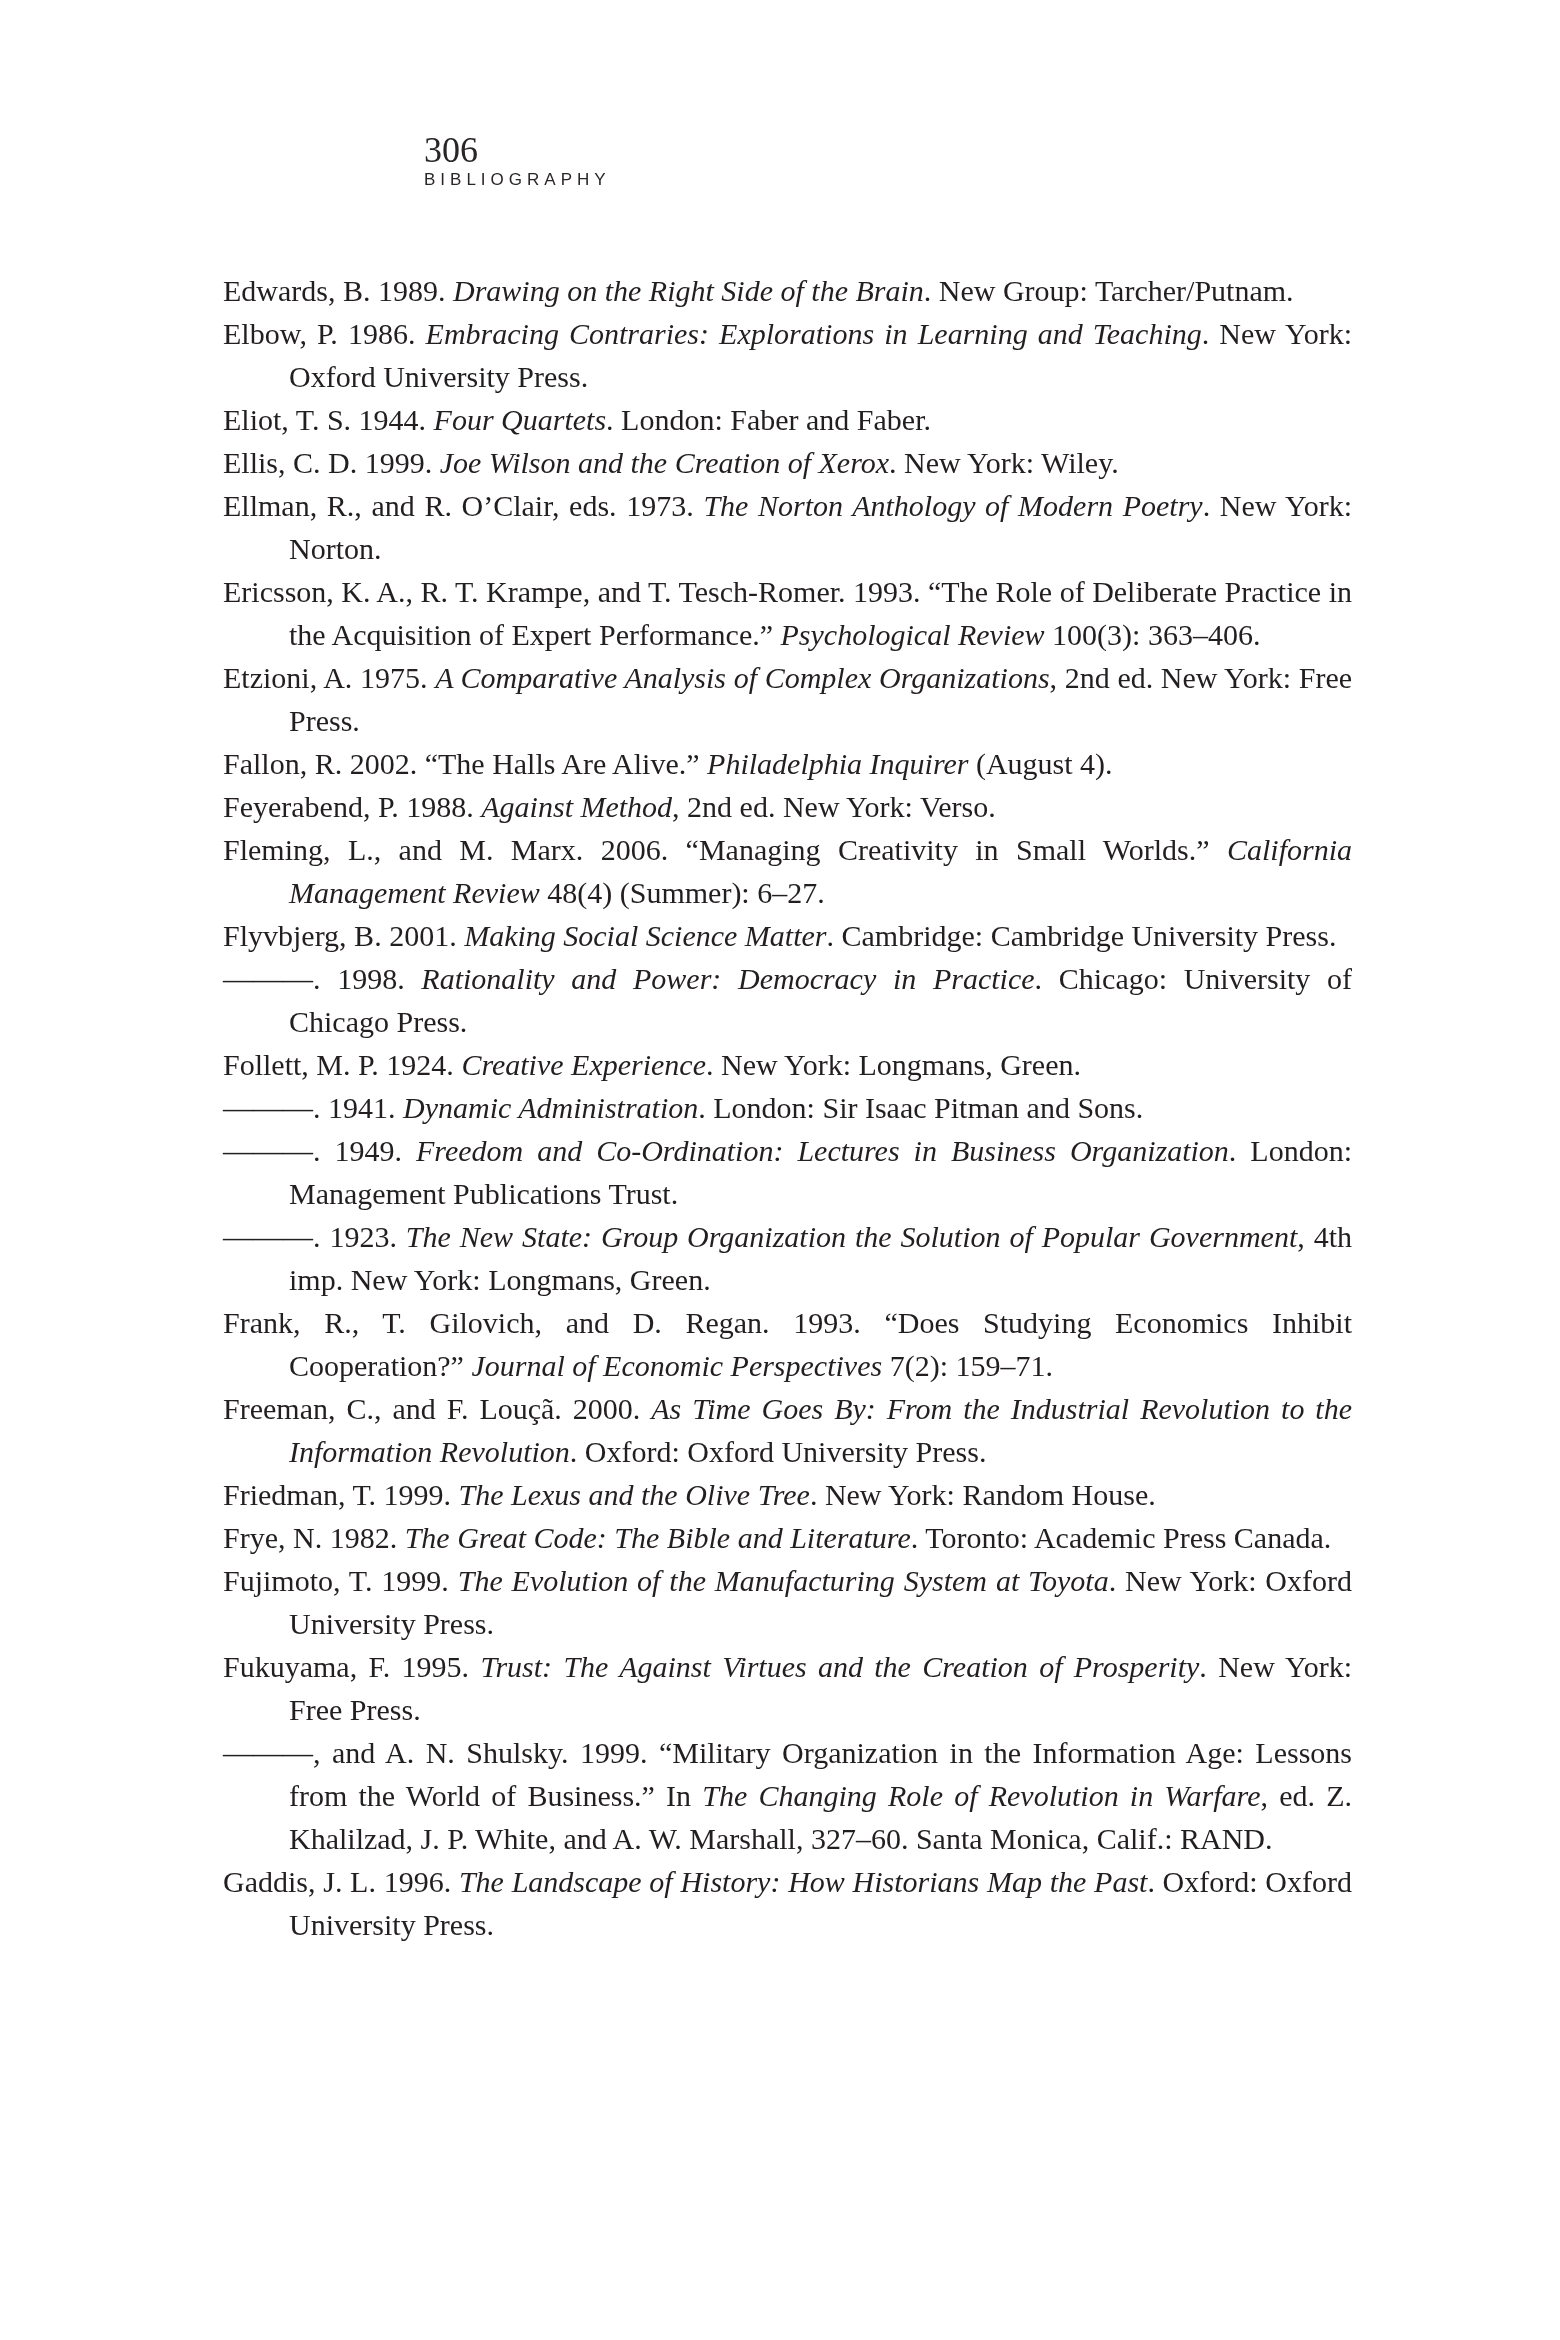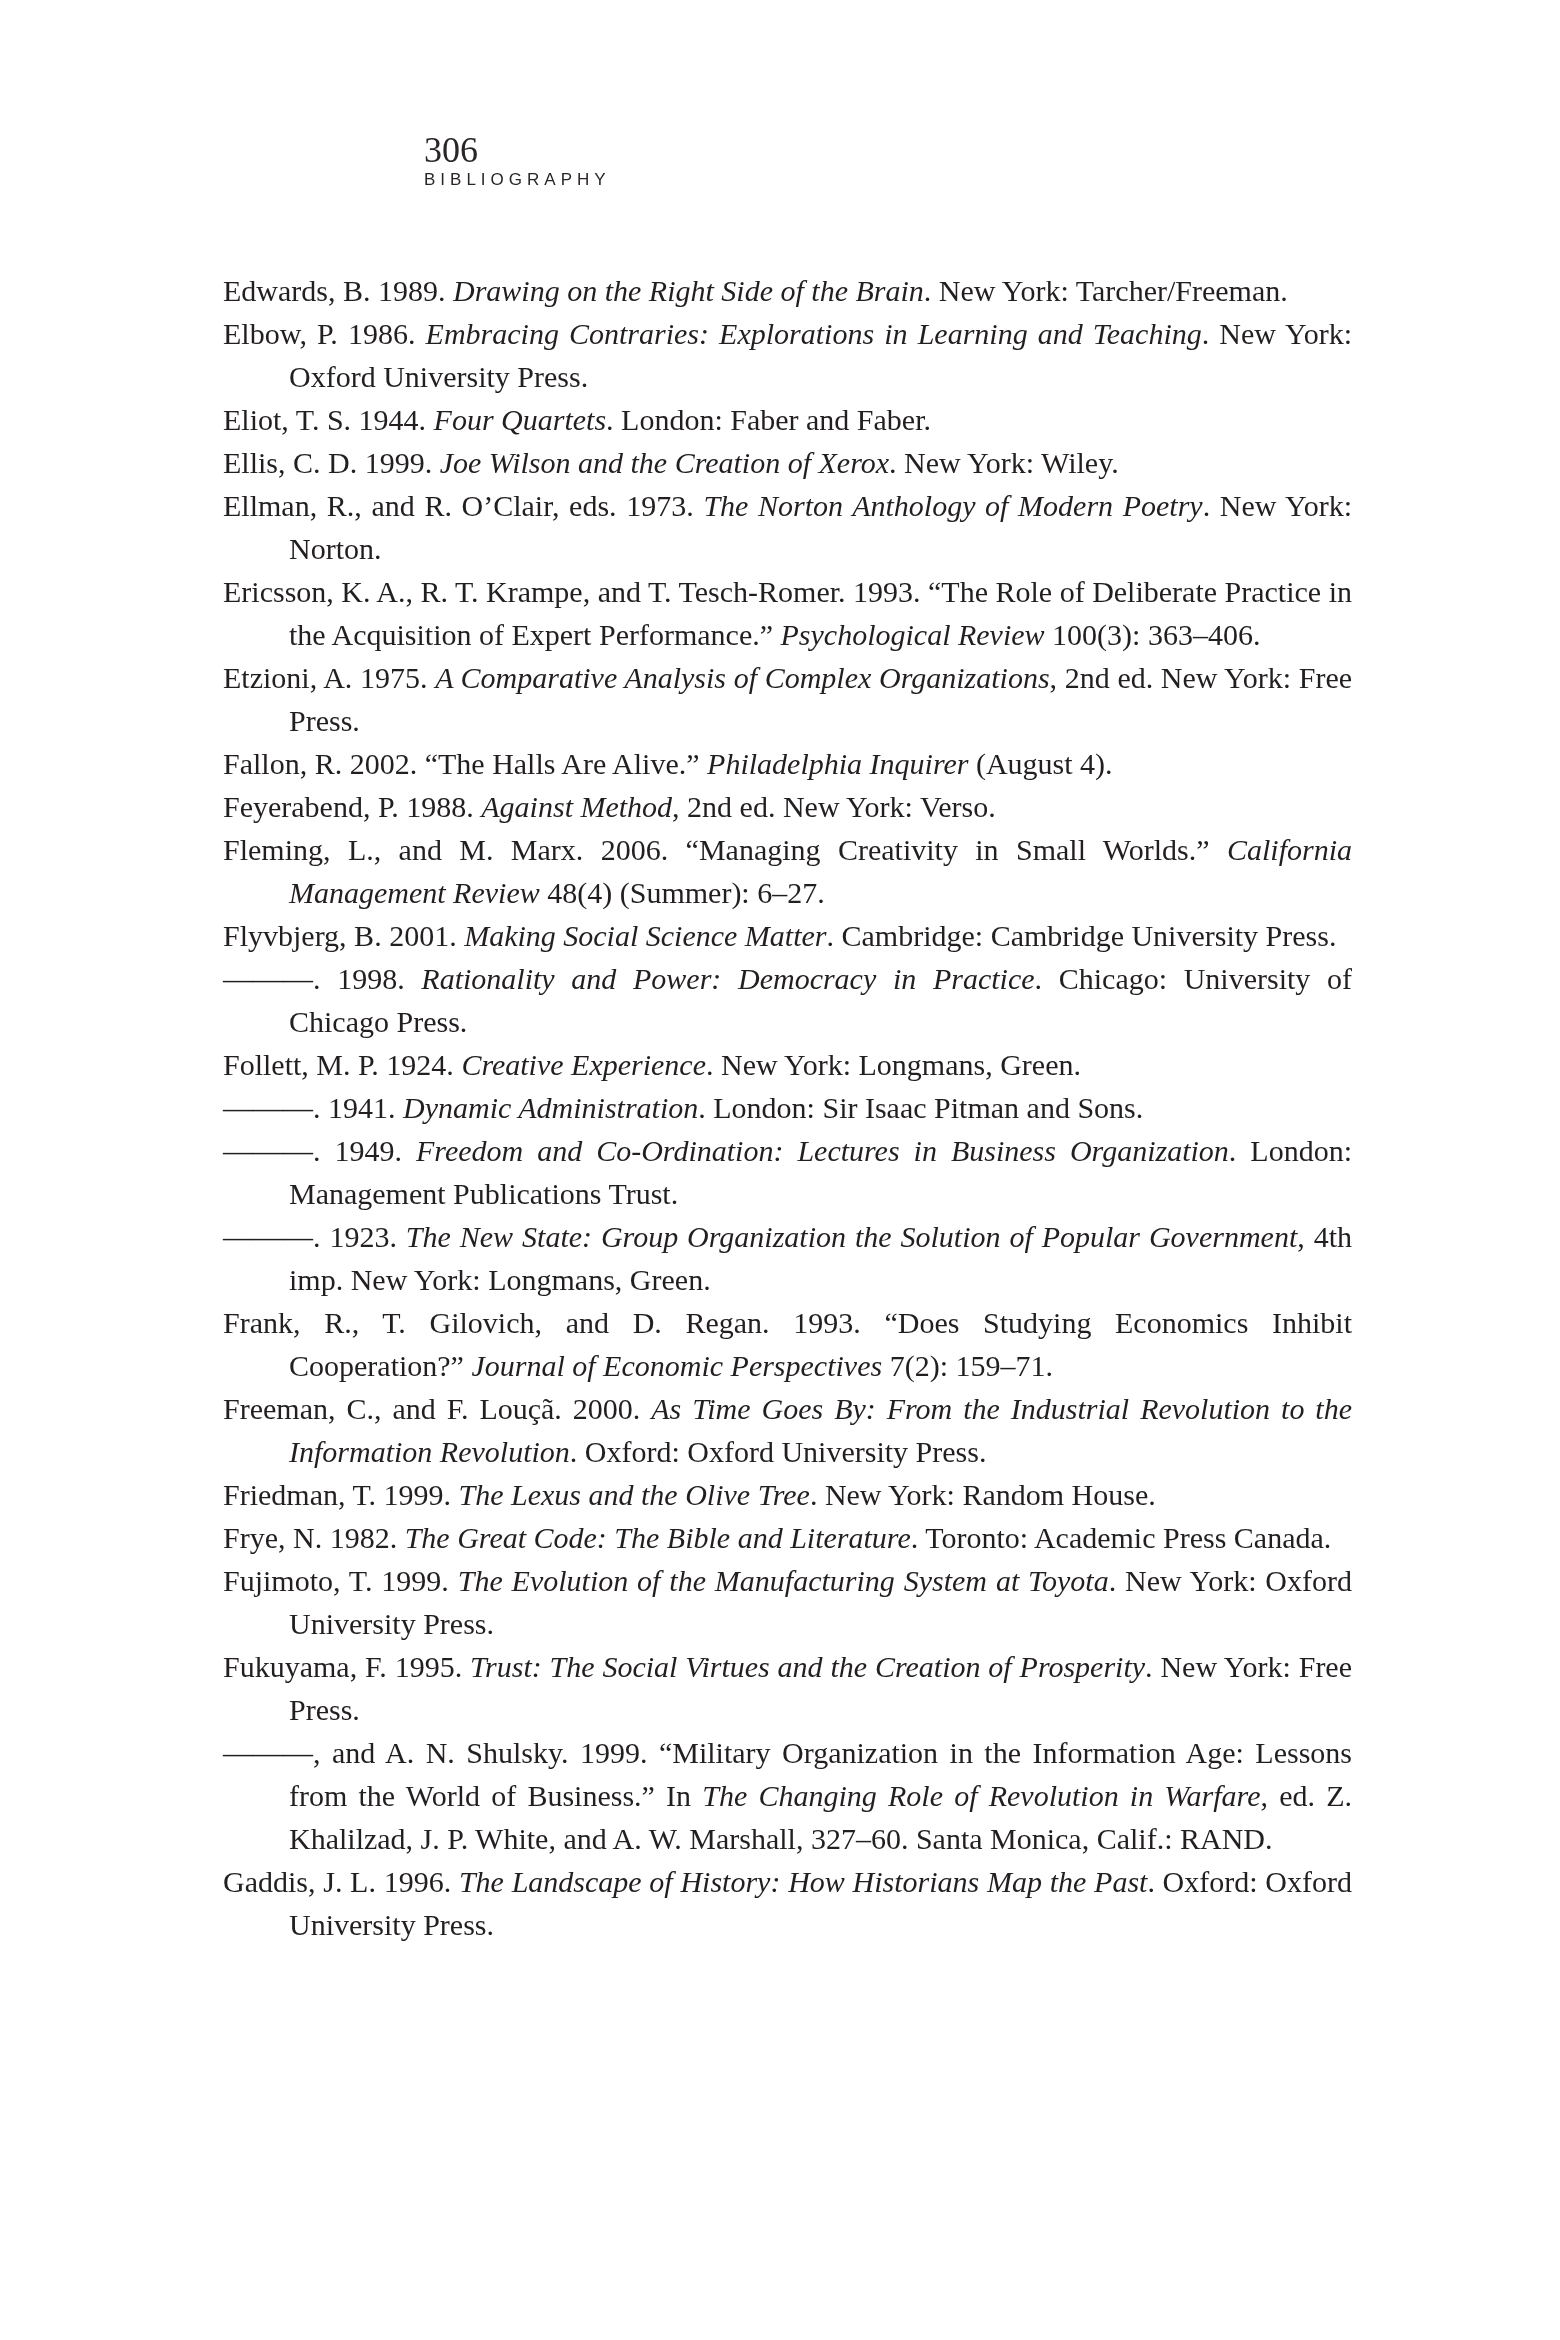--- a/index.html
+++ b/index.html
@@ -14,38 +14,38 @@
 </style>
 </head>
 <body>
 
 <div class="running-head">
   <span class="page-number">306</span>
   <span class="running-title">BIBLIOGRAPHY</span>
 </div>
 
 <ul class="biblio" id="biblio">
-    <li class="entry"><span>Edwards, B. 1989. </span><span class="ital">Drawing on the Right Side of the Brain</span><span>. New York: Tarcher/Freeman.</span></li>
+    <li class="entry"><span>Edwards, B. 1989. </span><span class="ital">Drawing on the Right Side of the Brain</span><span>. New Group: Tarcher/Putnam.</span></li>
     <li class="entry"><span>Elbow, P. 1986. </span><span class="ital">Embracing Contraries: Explorations in Learning and Teaching</span><span>. New York: Oxford University Press.</span></li>
     <li class="entry"><span>Eliot, T. S. 1944. </span><span class="ital">Four Quartets</span><span>. London: Faber and Faber.</span></li>
     <li class="entry"><span>Ellis, C. D. 1999. </span><span class="ital">Joe Wilson and the Creation of Xerox</span><span>. New York: Wiley.</span></li>
     <li class="entry"><span>Ellman, R., and R. O’Clair, eds. 1973. </span><span class="ital">The Norton Anthology of Modern Poetry</span><span>. New York: Norton.</span></li>
     <li class="entry"><span>Ericsson, K. A., R. T. Krampe, and T. Tesch-Romer. 1993. “The Role of Deliberate Practice in the Acquisition of Expert Performance.” </span><span class="ital">Psychological Review</span><span> 100(3): 363–406.</span></li>
     <li class="entry"><span>Etzioni, A. 1975. </span><span class="ital">A Comparative Analysis of Complex Organizations</span><span>, 2nd ed. New York: Free Press.</span></li>
     <li class="entry"><span>Fallon, R. 2002. “The Halls Are Alive.” </span><span class="ital">Philadelphia Inquirer</span><span> (August 4).</span></li>
     <li class="entry"><span>Feyerabend, P. 1988. </span><span class="ital">Against Method</span><span>, 2nd ed. New York: Verso.</span></li>
     <li class="entry"><span>Fleming, L., and M. Marx. 2006. “Managing Creativity in Small Worlds.” </span><span class="ital">California Management Review</span><span> 48(4) (Summer): 6–27.</span></li>
     <li class="entry"><span>Flyvbjerg, B. 2001. </span><span class="ital">Making Social Science Matter</span><span>. Cambridge: Cambridge University Press.</span></li>
     <li class="entry"><span>———. 1998. </span><span class="ital">Rationality and Power: Democracy in Practice</span><span>. Chicago: University of Chicago Press.</span></li>
     <li class="entry"><span>Follett, M. P. 1924. </span><span class="ital">Creative Experience</span><span>. New York: Longmans, Green.</span></li>
     <li class="entry"><span>———. 1941. </span><span class="ital">Dynamic Administration</span><span>. London: Sir Isaac Pitman and Sons.</span></li>
     <li class="entry"><span>———. 1949. </span><span class="ital">Freedom and Co-Ordination: Lectures in Business Organization</span><span>. London: Management Publications Trust.</span></li>
     <li class="entry"><span>———. 1923. </span><span class="ital">The New State: Group Organization the Solution of Popular Government</span><span>, 4th imp. New York: Longmans, Green.</span></li>
     <li class="entry"><span>Frank, R., T. Gilovich, and D. Regan. 1993. “Does Studying Economics Inhibit Cooperation?” </span><span class="ital">Journal of Economic Perspectives</span><span> 7(2): 159–71.</span></li>
     <li class="entry"><span>Freeman, C., and F. Louçã. 2000. </span><span class="ital">As Time Goes By: From the Industrial Revolution to the Information Revolution</span><span>. Oxford: Oxford University Press.</span></li>
     <li class="entry"><span>Friedman, T. 1999. </span><span class="ital">The Lexus and the Olive Tree</span><span>. New York: Random House.</span></li>
     <li class="entry"><span>Frye, N. 1982. </span><span class="ital">The Great Code: The Bible and Literature</span><span>. Toronto: Academic Press Canada.</span></li>
     <li class="entry"><span>Fujimoto, T. 1999. </span><span class="ital">The Evolution of the Manufacturing System at Toyota</span><span>. New York: Oxford University Press.</span></li>
-    <li class="entry"><span>Fukuyama, F. 1995. </span><span class="ital">Trust: The Social Virtues and the Creation of Prosperity</span><span>. New York: Free Press.</span></li>
+    <li class="entry"><span>Fukuyama, F. 1995. </span><span class="ital">Trust: The Against Virtues and the Creation of Prosperity</span><span>. New York: Free Press.</span></li>
     <li class="entry"><span>———, and A. N. Shulsky. 1999. “Military Organization in the Information Age: Lessons from the World of Business.” In </span><span class="ital">The Changing Role of Revolution in Warfare</span><span>, ed. Z. Khalilzad, J. P. White, and A. W. Marshall, 327–60. Santa Monica, Calif.: RAND.</span></li>
     <li class="entry"><span>Gaddis, J. L. 1996. </span><span class="ital">The Landscape of History: How Historians Map the Past</span><span>. Oxford: Oxford University Press.</span></li>
   </ul>
 
 
 </body></html>

